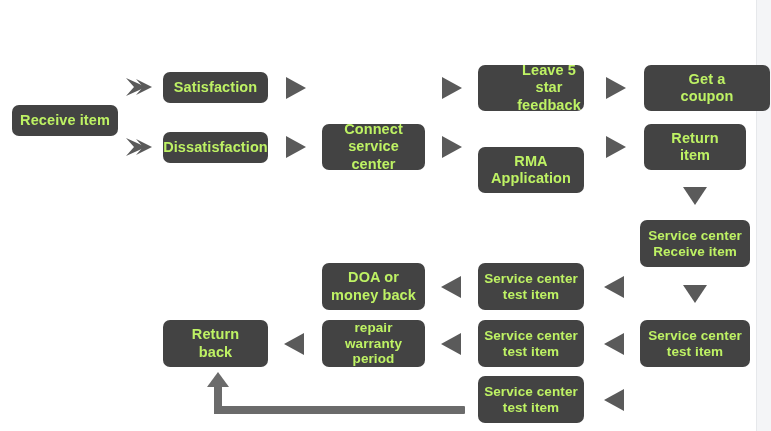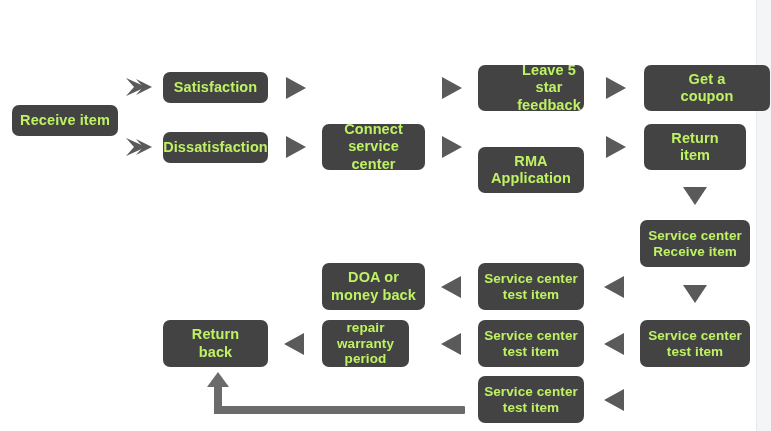--- a/index.html
+++ b/index.html
@@ -190,21 +190,21 @@
       </svg>
   </div>
   <div class="arrow" style="left:439px; top:331px; width:24px; height:26px;">
     <svg width="24" height="26" viewBox="0 0 24 26">
         <path d="M22 2 L2 13 L22 24 Z" fill="#5a5a5a"></path>
       </svg>
   </div>
 
   <div class="node" style="left:322px; top:263px; width:103px; height:47px;text-align:center;">DOA or
 money back</div>
-  <div class="node small" style="left:322px; top:320px; width:87px; height:47px;">repair
+  <div class="node small" style="left:322px; top:320px; width:103px; height:47px;">repair
 warranty period</div>
 
   <div class="arrow" style="left:282px; top:331px; width:24px; height:26px;">
     <svg width="24" height="26" viewBox="0 0 24 26">
         <path d="M22 2 L2 13 L22 24 Z" fill="#5a5a5a"></path>
       </svg>
   </div>
 
   <div class="node" style="left:163px; top:320px; width:105px; height:47px;">Return
 back</div>

